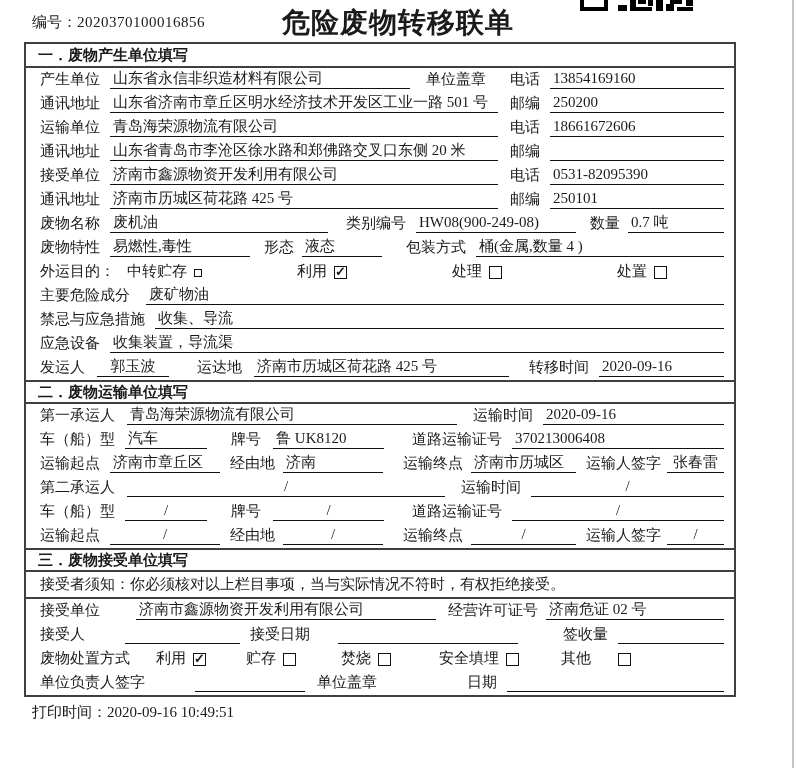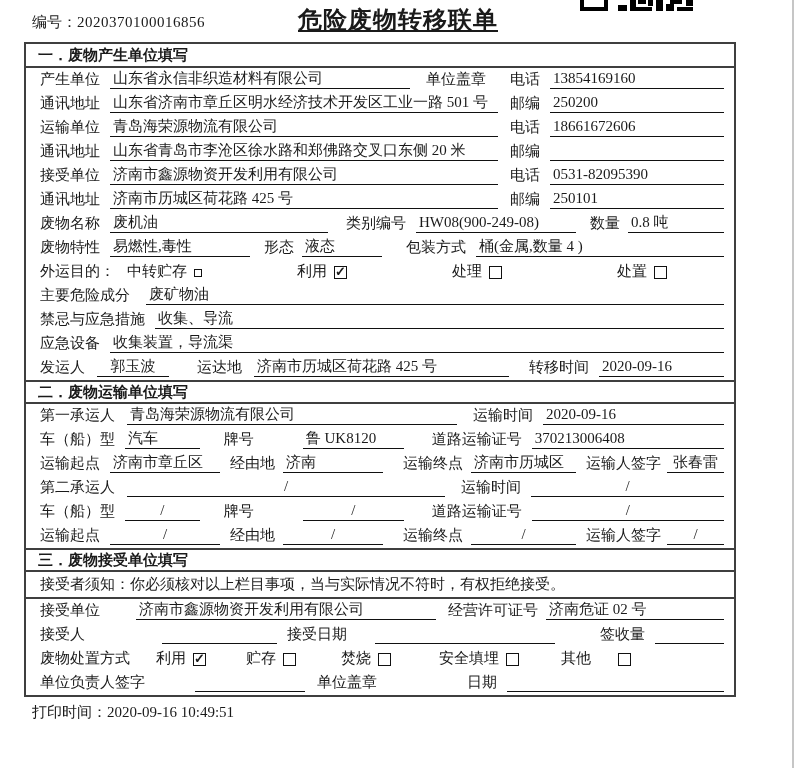--- a/index.html
+++ b/index.html
@@ -7,42 +7,42 @@
   body { font-family:"Liberation Serif","DejaVu Serif",serif; color:#1a1a1a;
          -webkit-font-smoothing:antialiased; }
   .page { position:relative; width:796px; height:768px; }
   .edge-line { position:absolute; top:0; right:2px; width:2px; height:768px; background:#c6c6c6; }
 
   
   .hdr { position:relative; height:42px; }
   .form-no { position:absolute; left:32px; top:13px; font-size:15px; }
   .form-no .num { letter-spacing:.5px; }
   .main-title { position:absolute; left:0; right:0; top:4px; text-align:center;
-                font-size:24px; font-weight:bold; letter-spacing:1px;text-decoration:underline; }
+                font-size:28px; font-weight:bold; letter-spacing:1px; }
   .qr { position:absolute; left:580px; top:0; }
 
   
   .tbl { margin-left:24px; width:712px; border:2px solid #3f3f3f; background:#fff; }
   .sec-h { height:24px; display:flex; align-items:center; padding:0 10px 0 12px;
            font-size:15px; font-weight:bold; border-bottom:2px solid #3f3f3f; }
   .sec-h.mid { border-top:2px solid #3f3f3f; }
   .notice { height:27px; display:flex; align-items:center; padding:0 10px 0 14px;
             font-size:15px; border-bottom:2px solid #3f3f3f; }
   .row { height:24px; display:flex; align-items:flex-end; padding:0 10px 3px 14px; font-size:15px; }
   .lbl { line-height:19px; white-space:nowrap; margin-right:10px; }
   .lbl.mr0{margin-right:0;} .lbl.mr6{margin-right:6px;} .lbl.mr8{margin-right:8px;}
   .lbl.mr12{margin-right:12px;} .lbl.mr16{margin-right:16px;} .lbl.mr28{margin-right:28px;} .lbl.mr40{margin-right:40px;} .lbl.mr36{margin-right:36px;}
   .u { border-bottom:1px solid #111; min-height:19px; line-height:19px; white-space:nowrap;
        padding:0 3px; overflow:hidden; }
   .fill { flex:1 1 auto; min-width:0; margin-right:0; }
   .gap { margin-right:12px; }
   .c { text-align:center; }
   .rg { margin-left:auto; flex:0 0 214px; display:flex; align-items:flex-end; }
   .w72{width:72px;} .w80{width:80px;font-family:Liberation Serif, serif;} .w85{width:85px;} .w100{width:100px;} .w105{width:105px;}
-  .w110{width:110px;} .w115{width:115px;margin-left:37px;} .w140{width:140px;} .w160{width:160px;} .w180{width:180px;}
+  .w110{width:110px;} .w115{width:115px;} .w140{width:140px;} .w160{width:160px;} .w180{width:180px;}
   .w200{width:200px;} .w220{width:220px;} .w218{width:218px;} .w255{width:255px;} .w300{width:300px;} .w330{width:330px;}
   .ml10{margin-left:10px;} .ml12{margin-left:12px;} .ml14{margin-left:14px;} .ml16{margin-left:16px;}
   .ml18{margin-left:18px;} .ml20{margin-left:20px;} .ml24{margin-left:24px;} .ml26{margin-left:26px;}
   .ml28{margin-left:28px;} .ml40{margin-left:40px;} .ml42{margin-left:42px;gap:20px;} .ml45{margin-left:45px;}
   .ml48{margin-left:48px;} .ml50{margin-left:50px;} .ml90{margin-left:90px;}
   .ml95{margin-left:95px;} .ml105{margin-left:105px;} .ml115{margin-left:115px;}
 
   .opt { display:flex; align-items:flex-end; }
   .opt .t { line-height:19px; white-space:nowrap; }
   .cb { width:13px; height:13px; border:1.5px solid #111; margin-left:7px; margin-bottom:2px;
@@ -139,21 +139,21 @@
         <span class="u fill">250101</span>
       </span>
     </div>
 
     <div class="row">
       <span class="lbl">废物名称</span>
       <span class="u w218">废机油</span>
       <span class="lbl ml18">类别编号</span>
       <span class="u w160">HW08(900-249-08)</span>
       <span class="lbl ml14 mr8">数量</span>
-      <span class="u fill">0.8 吨</span>
+      <span class="u fill">0.7 吨</span>
     </div>
 
     <div class="row">
       <span class="lbl">废物特性</span>
       <span class="u w140">易燃性,毒性</span>
       <span class="lbl ml14 mr8">形态</span>
       <span class="u w80">液态</span>
       <span class="lbl ml24">包装方式</span>
       <span class="u fill">桶(金属,数量 4 )</span>
     </div>

